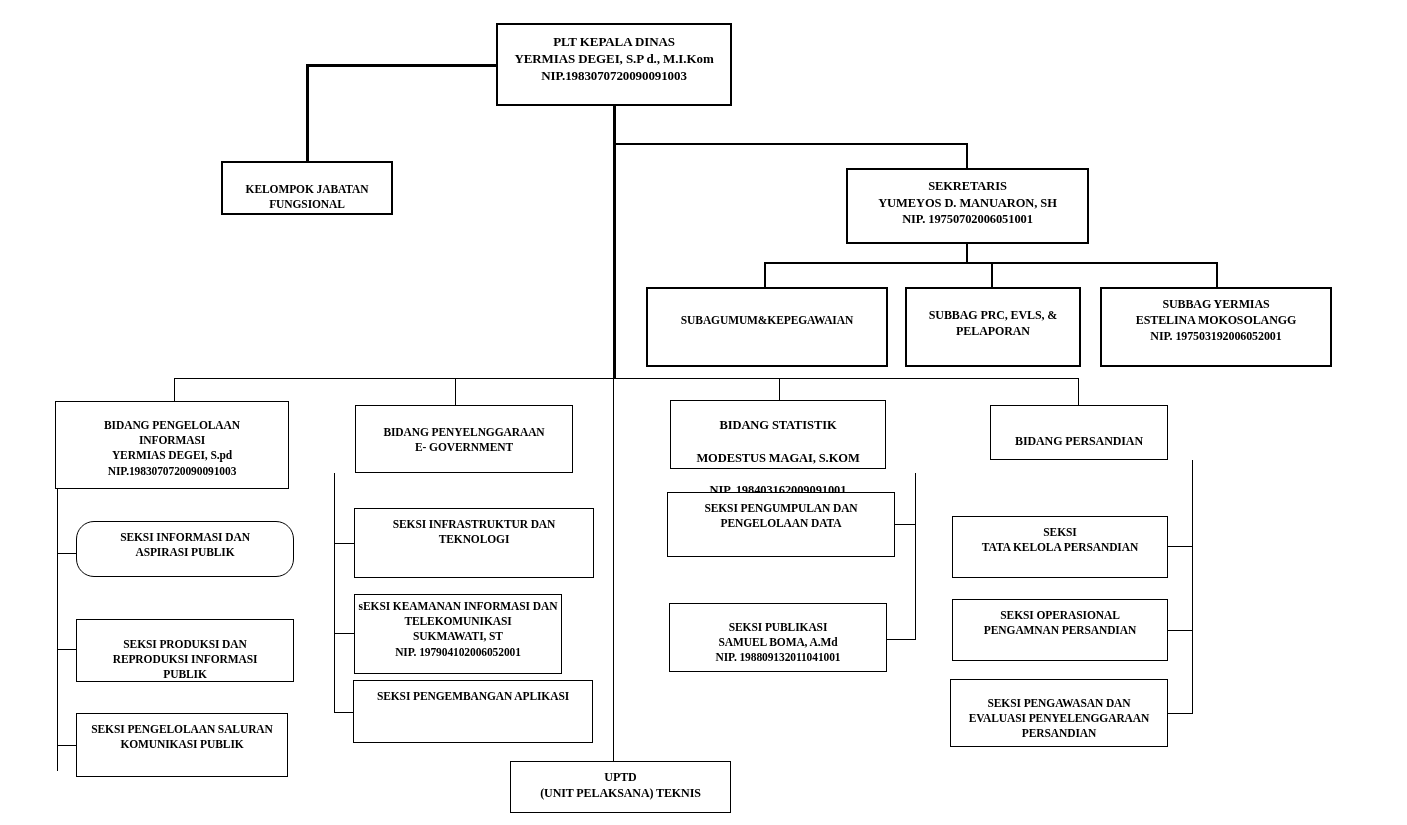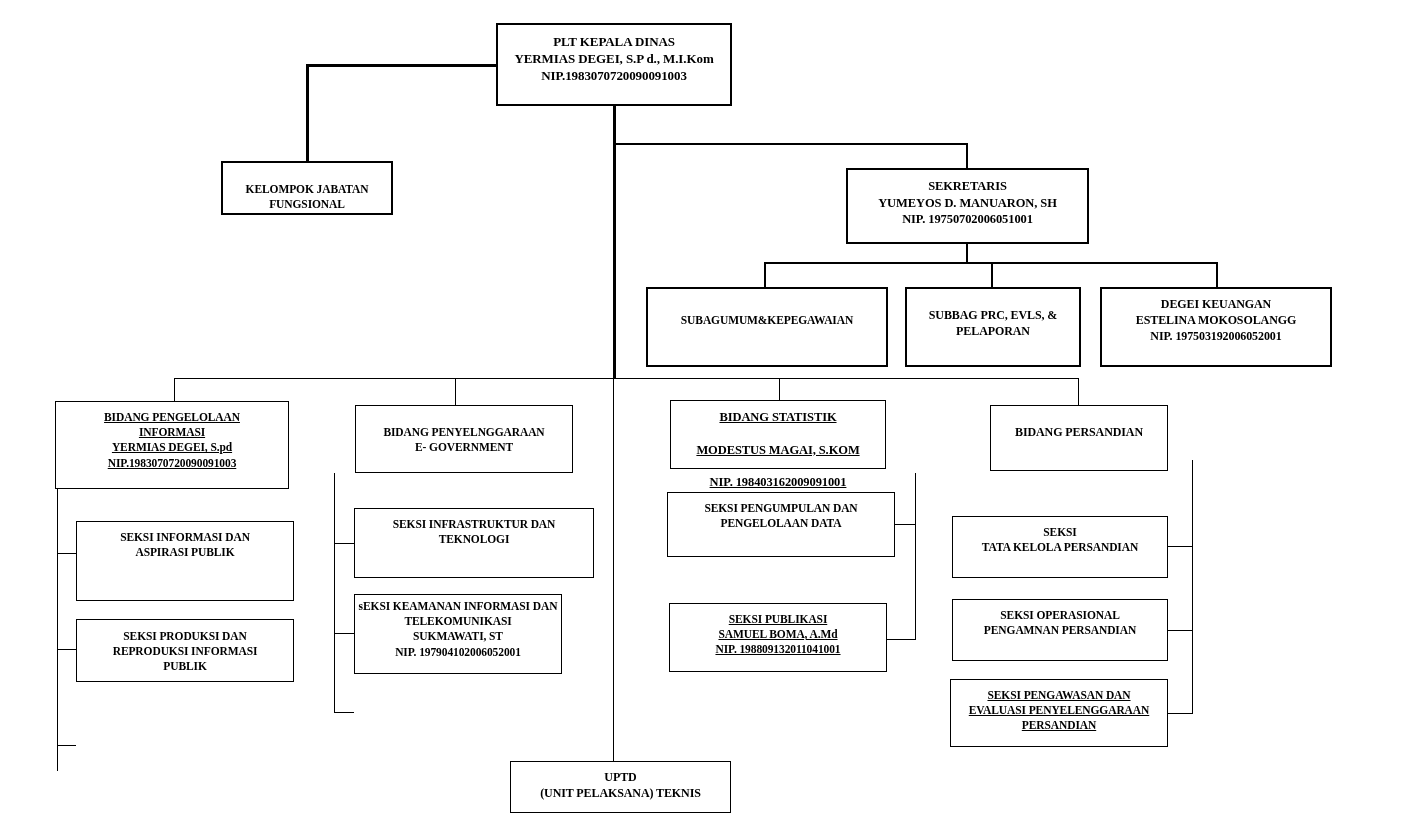--- a/index.html
+++ b/index.html
@@ -47,22 +47,22 @@
     z-index: 1;
   }
   .line.h { height: 1.6px; }
   .line.v { width: 1.6px; }
   .line.hthick { height: 2.6px; }
   .line.vthick { width: 2.6px; }
   .line.hthin { height: 1.1px; }
   .line.vthin { width: 1.1px; }
 
   .pad8 { padding-top: 8px; }
-  .pad6 { padding-top: 8px; text-decoration: underline; }
-  .pad5 { padding-top: 9px; }
+  .pad6 { padding-top: 16px; }
+  .pad5 { padding-top: 17px; }
   .pad4 { padding-top: 4px; }
   .pad10 { padding-top: 19px; }
   .pad12 { padding-top: 24px; }
 </style>
 </head>
 <body>
 
 <div id="chart">
 
   <div class="line h hthick" style="left:306px; top:64px; width:190px;"></div>
@@ -126,80 +126,87 @@
   <div class="node thick top-text pad12" style="left:646px; top:287px; width:242px; height:80px; font-size:11.5px;">
     <span class="ln">SUBAGUMUM&amp;KEPEGAWAIAN</span>
   </div>
 
   <div class="node thick top-text pad10" style="left:905px; top:287px; width:176px; height:80px; font-size:12px;">
     <span class="ln">SUBBAG PRC, EVLS, &amp;</span>
     <span class="ln">PELAPORAN</span>
   </div>
 
   <div class="node thick top-text pad8" style="left:1100px; top:287px; width:232px; height:80px; font-size:12px;">
-    <span class="ln">DEGEI KEUANGAN</span>
+    <span class="ln">SUBBAG YERMIAS</span>
     <span class="ln">ESTELINA MOKOSOLANGG</span>
     <span class="ln">NIP. 197503192006052001</span>
   </div>
 
   <div class="node thin top-text pad6" style="left:55px; top:401px; width:234px; height:88px; font-size:11.5px;">
     <span class="ln">BIDANG PENGELOLAAN</span>
     <span class="ln">INFORMASI</span>
     <span class="ln">YERMIAS DEGEI, S.pd</span>
     <span class="ln">NIP.1983070720090091003</span>
   </div>
 
-  <div class="node thin top-text pad8" style="left:76px; top:521px; width:218px; height:80px; font-size:11.5px;">
+  <div class="node thin top-text pad8" style="left:76px; top:521px; width:218px; height:56px; font-size:11.5px;border-radius:18px;">
     <span class="ln">SEKSI INFORMASI DAN</span>
     <span class="ln">ASPIRASI PUBLIK</span>
   </div>
 
   <div class="node thin top-text pad5" style="left:76px; top:619px; width:218px; height:63px; font-size:11.5px;">
     <span class="ln">SEKSI PRODUKSI DAN</span>
     <span class="ln">REPRODUKSI INFORMASI</span>
     <span class="ln">PUBLIK</span>
   </div>
 
+  <div class="node thin top-text pad8" style="left:76px; top:713px; width:212px; height:64px; font-size:11.5px;">
+    <span class="ln">SEKSI PENGELOLAAN SALURAN</span>
+    <span class="ln">KOMUNIKASI PUBLIK</span>
+  </div>
 
   <div class="node thin top-text pad10" style="left:355px; top:405px; width:218px; height:68px; font-size:11.5px;">
     <span class="ln">BIDANG PENYELNGGARAAN</span>
     <span class="ln">E- GOVERNMENT</span>
   </div>
 
   <div class="node thin top-text pad8" style="left:354px; top:508px; width:240px; height:70px; font-size:11.5px;">
     <span class="ln">SEKSI INFRASTRUKTUR DAN</span>
     <span class="ln">TEKNOLOGI</span>
   </div>
 
   <div class="node thin top-text pad4" style="left:354px; top:594px; width:208px; height:80px; font-size:11.5px;">
     <span class="ln">sEKSI KEAMANAN INFORMASI DAN</span>
     <span class="ln">TELEKOMUNIKASI</span>
     <span class="ln">SUKMAWATI, ST</span>
     <span class="ln">NIP. 197904102006052001</span>
   </div>
 
+  <div class="node thin top-text pad8" style="left:353px; top:680px; width:240px; height:63px; font-size:11.5px;">
+    <span class="ln">SEKSI PENGEMBANGAN APLIKASI</span>
+  </div>
 
   <div class="node thin top-text pad6" style="left:670px; top:400px; width:216px; height:69px; font-size:12.5px;gap:16px;">
     <span class="ln">BIDANG  STATISTIK</span>
     <span class="ln">MODESTUS MAGAI, S.KOM</span>
     <span class="ln">NIP. 198403162009091001</span>
   </div>
 
   <div class="node thin top-text pad8" style="left:667px; top:492px; width:228px; height:65px; font-size:11.5px;">
     <span class="ln">SEKSI PENGUMPULAN DAN</span>
     <span class="ln">PENGELOLAAN DATA</span>
   </div>
 
   <div class="node thin top-text pad6" style="left:669px; top:603px; width:218px; height:69px; font-size:11.5px;">
     <span class="ln">SEKSI PUBLIKASI</span>
     <span class="ln">SAMUEL BOMA, A.Md</span>
     <span class="ln">NIP. 198809132011041001</span>
   </div>
 
-  <div class="node thin top-text pad10" style="left:990px; top:405px; width:178px; height:66px; font-size:12px;">
+  <div class="node thin top-text pad10" style="left:990px; top:405px; width:178px; height:55px; font-size:12px;justify-content:center;">
     <span class="ln">BIDANG PERSANDIAN</span>
   </div>
 
   <div class="node thin top-text pad8" style="left:952px; top:516px; width:216px; height:62px; font-size:11.5px;">
     <span class="ln">SEKSI</span>
     <span class="ln">TATA KELOLA PERSANDIAN</span>
   </div>
 
   <div class="node thin top-text pad8" style="left:952px; top:599px; width:216px; height:62px; font-size:11.5px;">
     <span class="ln">SEKSI OPERASIONAL</span>

